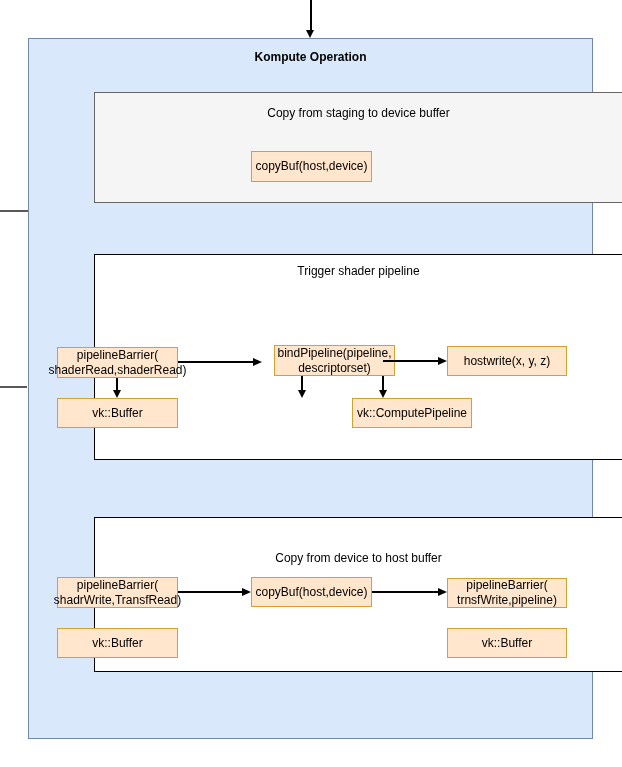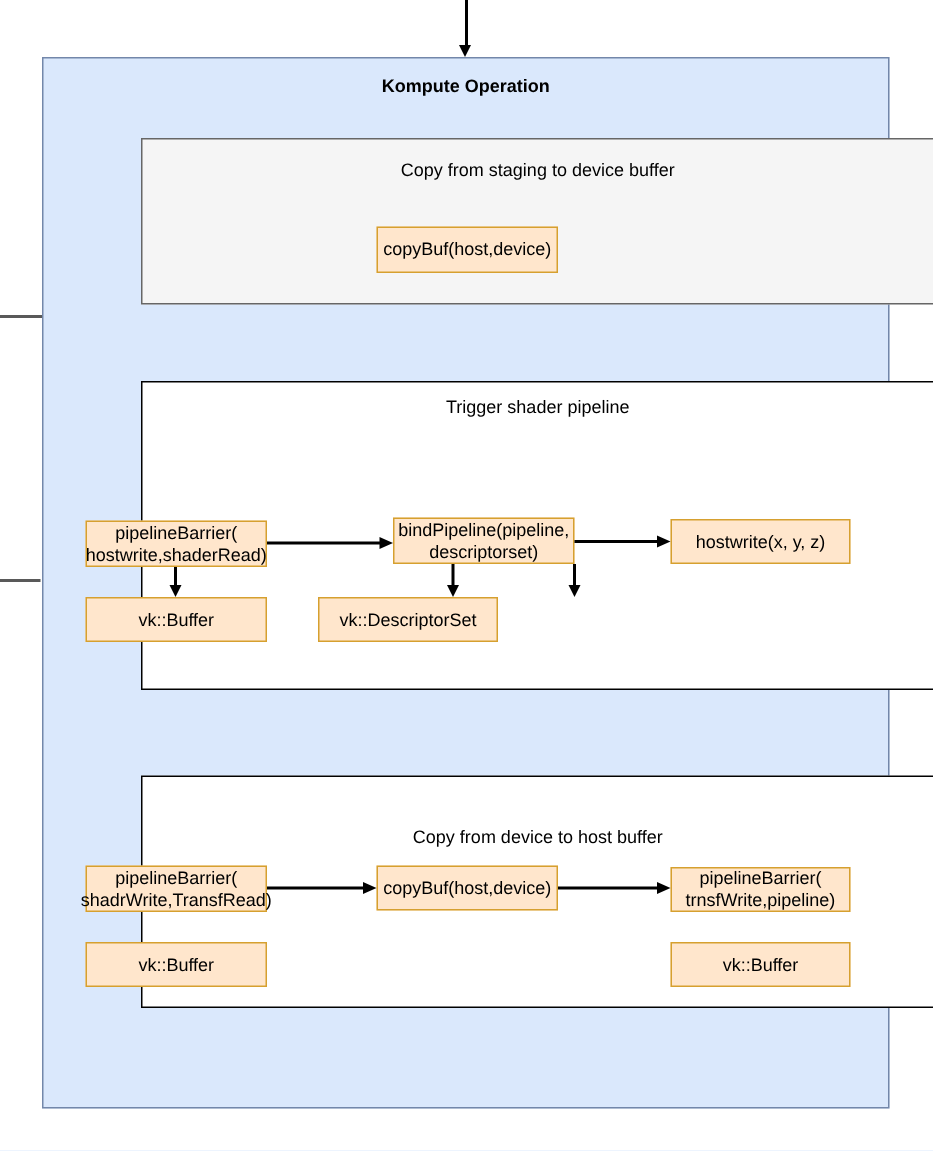--- a/index.html
+++ b/index.html
@@ -60,34 +60,34 @@
   <div class="node" style="left:251px;top:151px;width:121px;height:31px">
     <span class="nl">copyBuf(host,device)</span>
   </div>
 
   <div class="section section-shader">
     <div class="section-title t-shader">Trigger shader pipeline</div>
   </div>
 
   <div class="node" style="left:57px;top:347px;width:121px;height:31px">
     <span class="nl">pipelineBarrier(</span>
-    <span class="nl">hostwrite,shaderRead)</span>
+    <span class="nl">shaderRead,shaderRead)</span>
   </div>
-  <div class="node" style="left:262px;top:345px;width:121px;height:31px">
+  <div class="node" style="left:274px;top:345px;width:121px;height:31px">
     <span class="nl">bindPipeline(pipeline,</span>
     <span class="nl">descriptorset)</span>
   </div>
   <div class="node" style="left:447px;top:346px;width:120px;height:30px">
     <span class="nl">hostwrite(x, y, z)</span>
   </div>
   <div class="node" style="left:57px;top:398px;width:121px;height:30px">
     <span class="nl">vk::Buffer</span>
   </div>
-  <div class="node" style="left:212px;top:398px;width:120px;height:30px">
-    <span class="nl">vk::DescriptorSet</span>
+  <div class="node" style="left:352px;top:398px;width:120px;height:30px">
+    <span class="nl">vk::ComputePipeline</span>
   </div>
 
   <div class="hline" style="left:178px;top:361px;width:76px"></div>
   <div class="head-right" style="left:253px;top:357.5px"></div>
 
   <div class="hline" style="left:383px;top:360px;width:55px"></div>
   <div class="head-right" style="left:438px;top:356.5px"></div>
 
   <div class="vline" style="left:116px;top:378px;height:13px"></div>
   <div class="head-down" style="left:112.5px;top:390px"></div>

